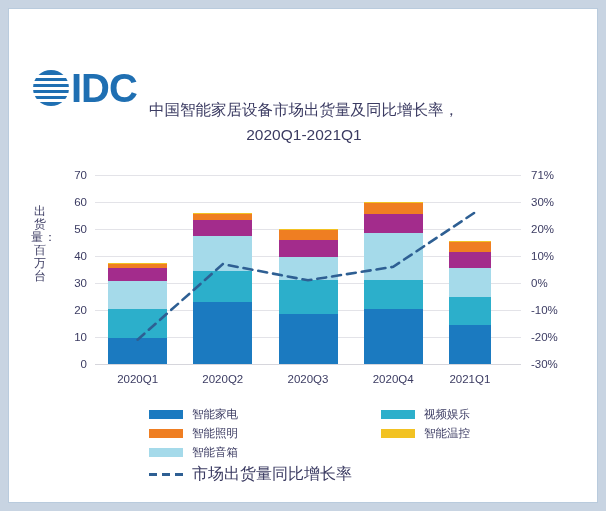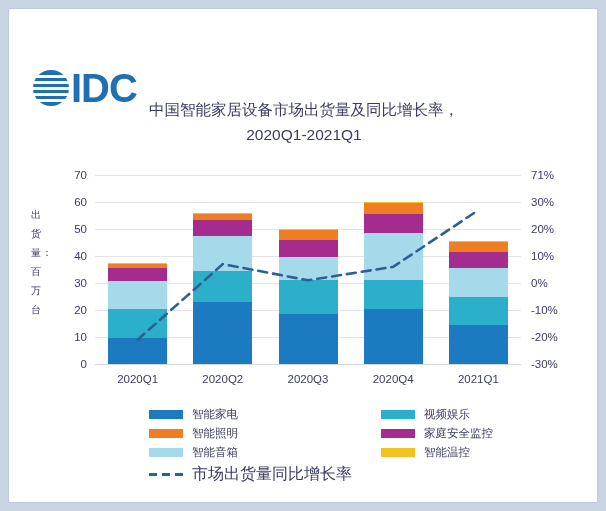--- a/index.html
+++ b/index.html
@@ -109,24 +109,24 @@
     transform: translateY(-50%);
     font-size: 11.5px;
     color: #3b3b62;
     white-space: nowrap;
   }
   #y-axis-label {
     position: absolute;
     left: 22px;
     top: 196px;
     width: 16px;
-    font-size: 10px;
-    color: #3b3b62;
-    line-height: 19px;
-    text-align: left;
+    font-size: 12px;
+    color: #3b3b62;
+    line-height: 13px;
+    text-align: right;
     letter-spacing: 1px;
   }
 
   .bar-group {
     position: absolute;
     bottom: 0;
     display: flex;
     flex-direction: column-reverse;
   }
   .seg { width: 100%; }
@@ -299,21 +299,21 @@
         </div>
         <div class="bar-group" style="left: 268.7px; width: 59px;">
           <div class="seg" style="height: 54.54px; background: rgb(27, 122, 192);"></div>
           <div class="seg" style="height: 29.16px; background: rgb(44, 175, 203);"></div>
           <div class="seg" style="height: 46.98px; background: rgb(165, 218, 234);"></div>
           <div class="seg" style="height: 18.9px; background: rgb(163, 44, 140);"></div>
           <div class="seg" style="height: 11.07px; background: rgb(239, 126, 34);"></div>
           <div class="seg" style="height: 1.62px; background: rgb(242, 194, 34);"></div>
           <div class="xtick">2020Q4</div>
         </div>
-        <div class="bar-group" style="left: 353.9px; width: 59px;">
+        <div class="bar-group" style="left: 353.9px; width: 42px;">
           <div class="seg" style="height: 39.15px; background: rgb(27, 122, 192);"></div>
           <div class="seg" style="height: 28.08px; background: rgb(44, 175, 203);"></div>
           <div class="seg" style="height: 28.89px; background: rgb(165, 218, 234);"></div>
           <div class="seg" style="height: 15.93px; background: rgb(163, 44, 140);"></div>
           <div class="seg" style="height: 9.99px; background: rgb(239, 126, 34);"></div>
           <div class="seg" style="height: 1.35px; background: rgb(242, 194, 34);"></div>
           <div class="xtick">2021Q1</div>
         </div>
       </div>
     <svg id="trend-svg" viewBox="0 0 426 189" preserveAspectRatio="none">
@@ -333,24 +333,20 @@
         </div>
         <div class="legend-item">
           <span class="legend-swatch" style="background: rgb(165, 218, 234);"></span>
           <span>智能音箱</span>
         </div>
       </div>
     <div class="legend-col right">
         <div class="legend-item">
           <span class="legend-swatch" style="background: rgb(44, 175, 203);"></span>
           <span>视频娱乐</span>
-        </div>
-        <div class="legend-item">
-          <span class="legend-swatch" style="background: rgb(163, 44, 140);"></span>
-          <span>家庭安全监控</span>
         </div>
         <div class="legend-item">
           <span class="legend-swatch" style="background: rgb(242, 194, 34);"></span>
           <span>智能温控</span>
         </div>
       </div>
     <div id="legend-trend">
       <span class="legend-dash">
           <i></i>
           <i></i>

